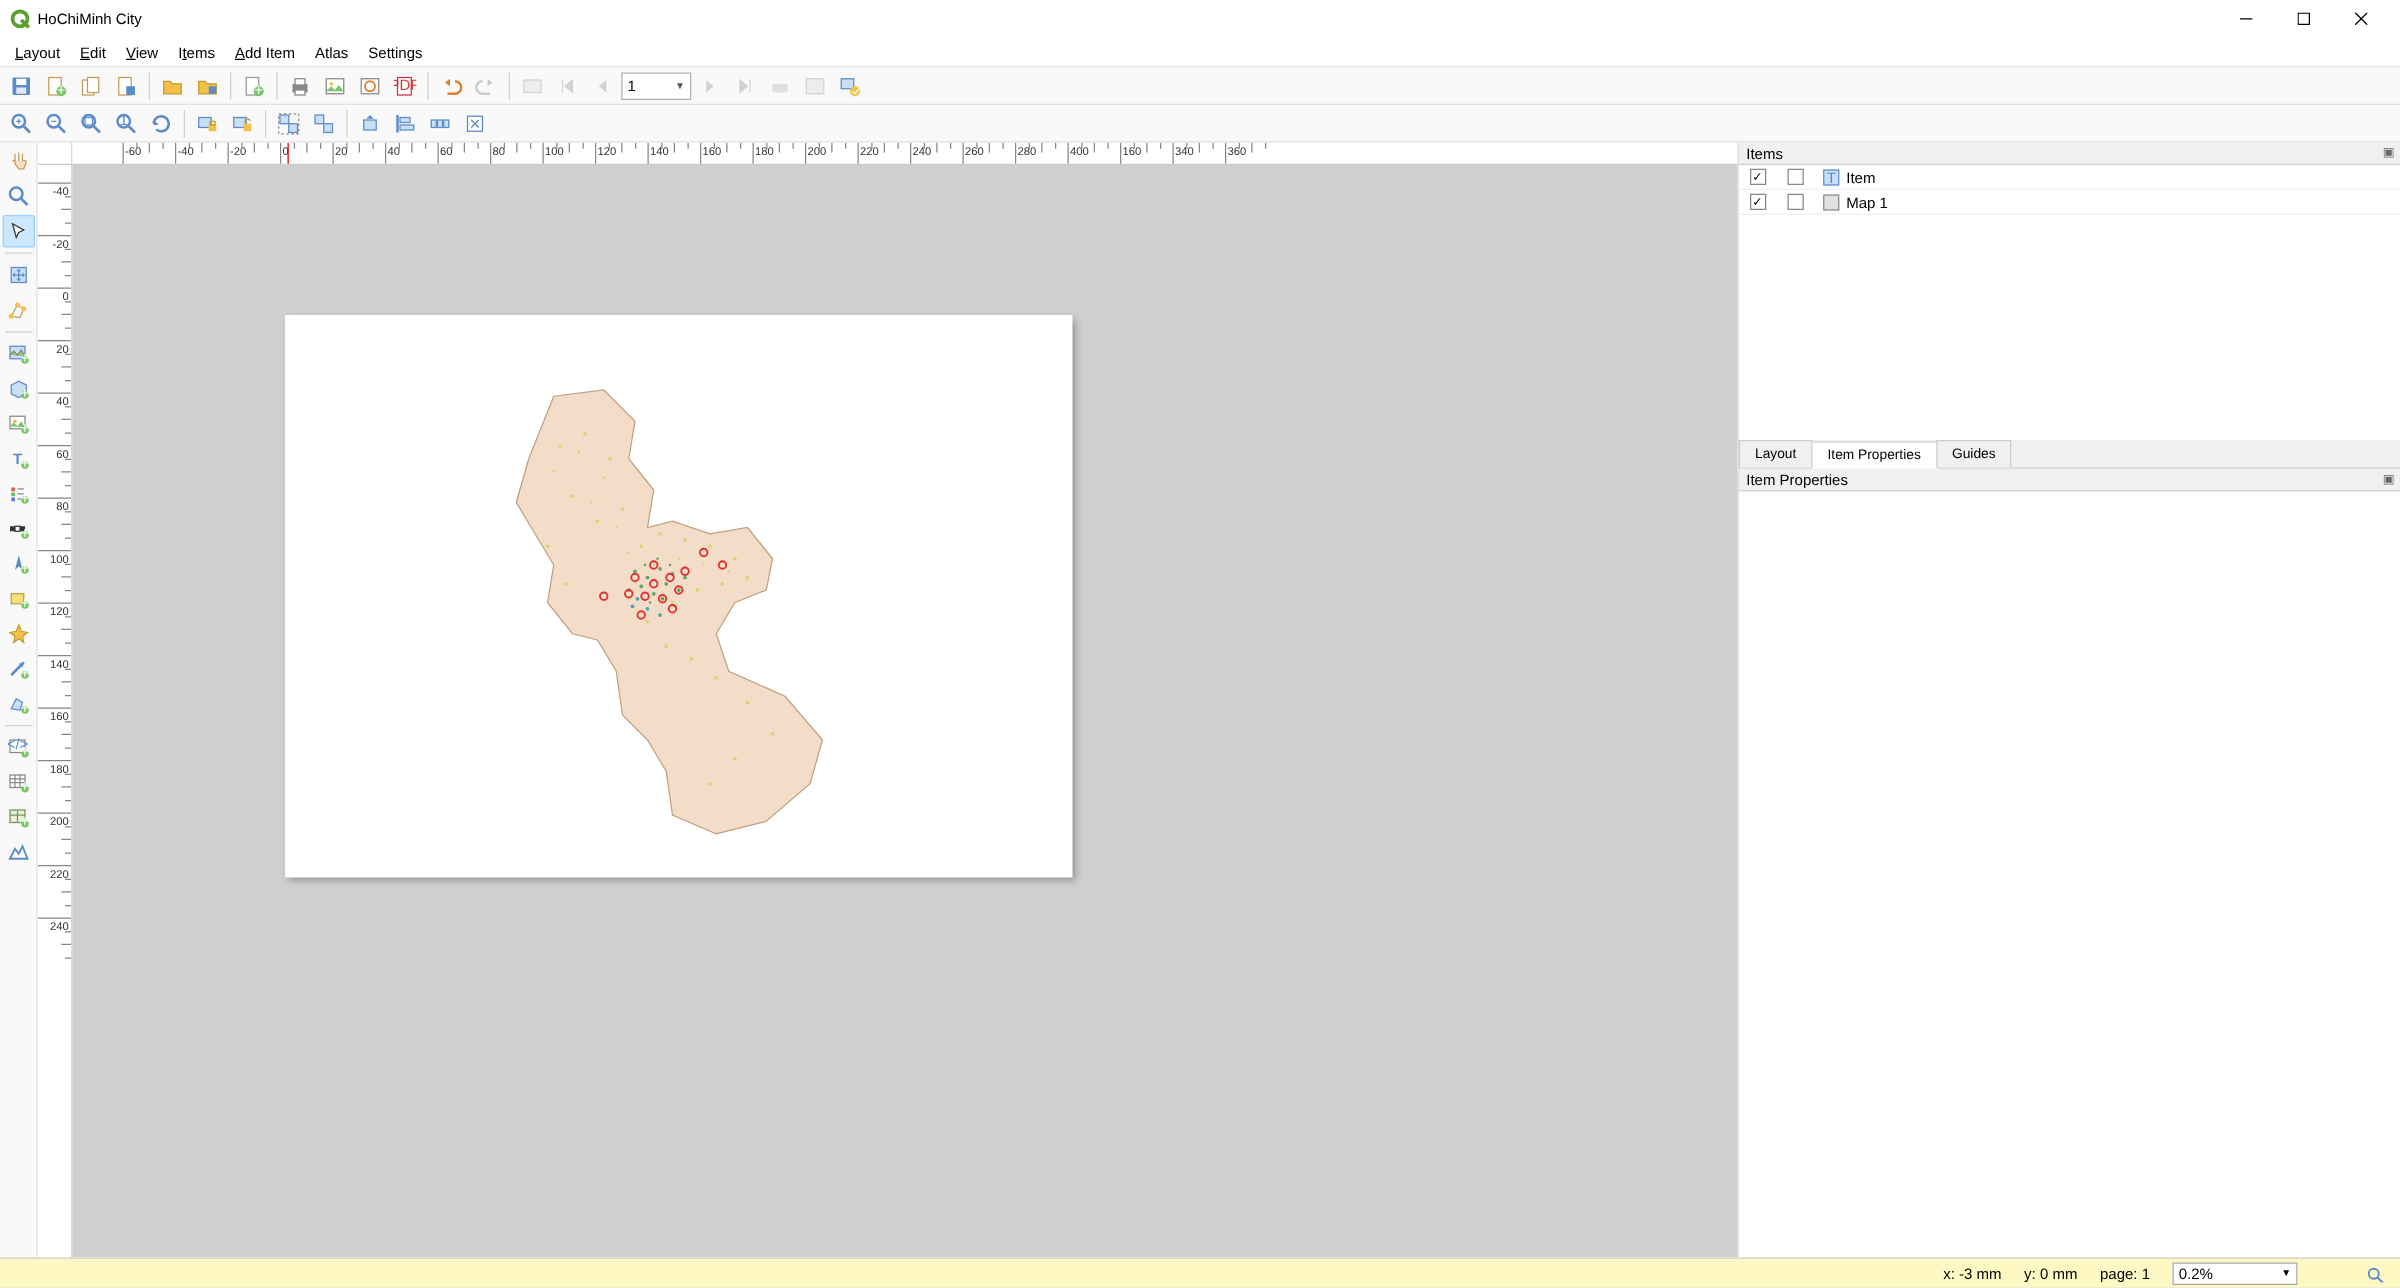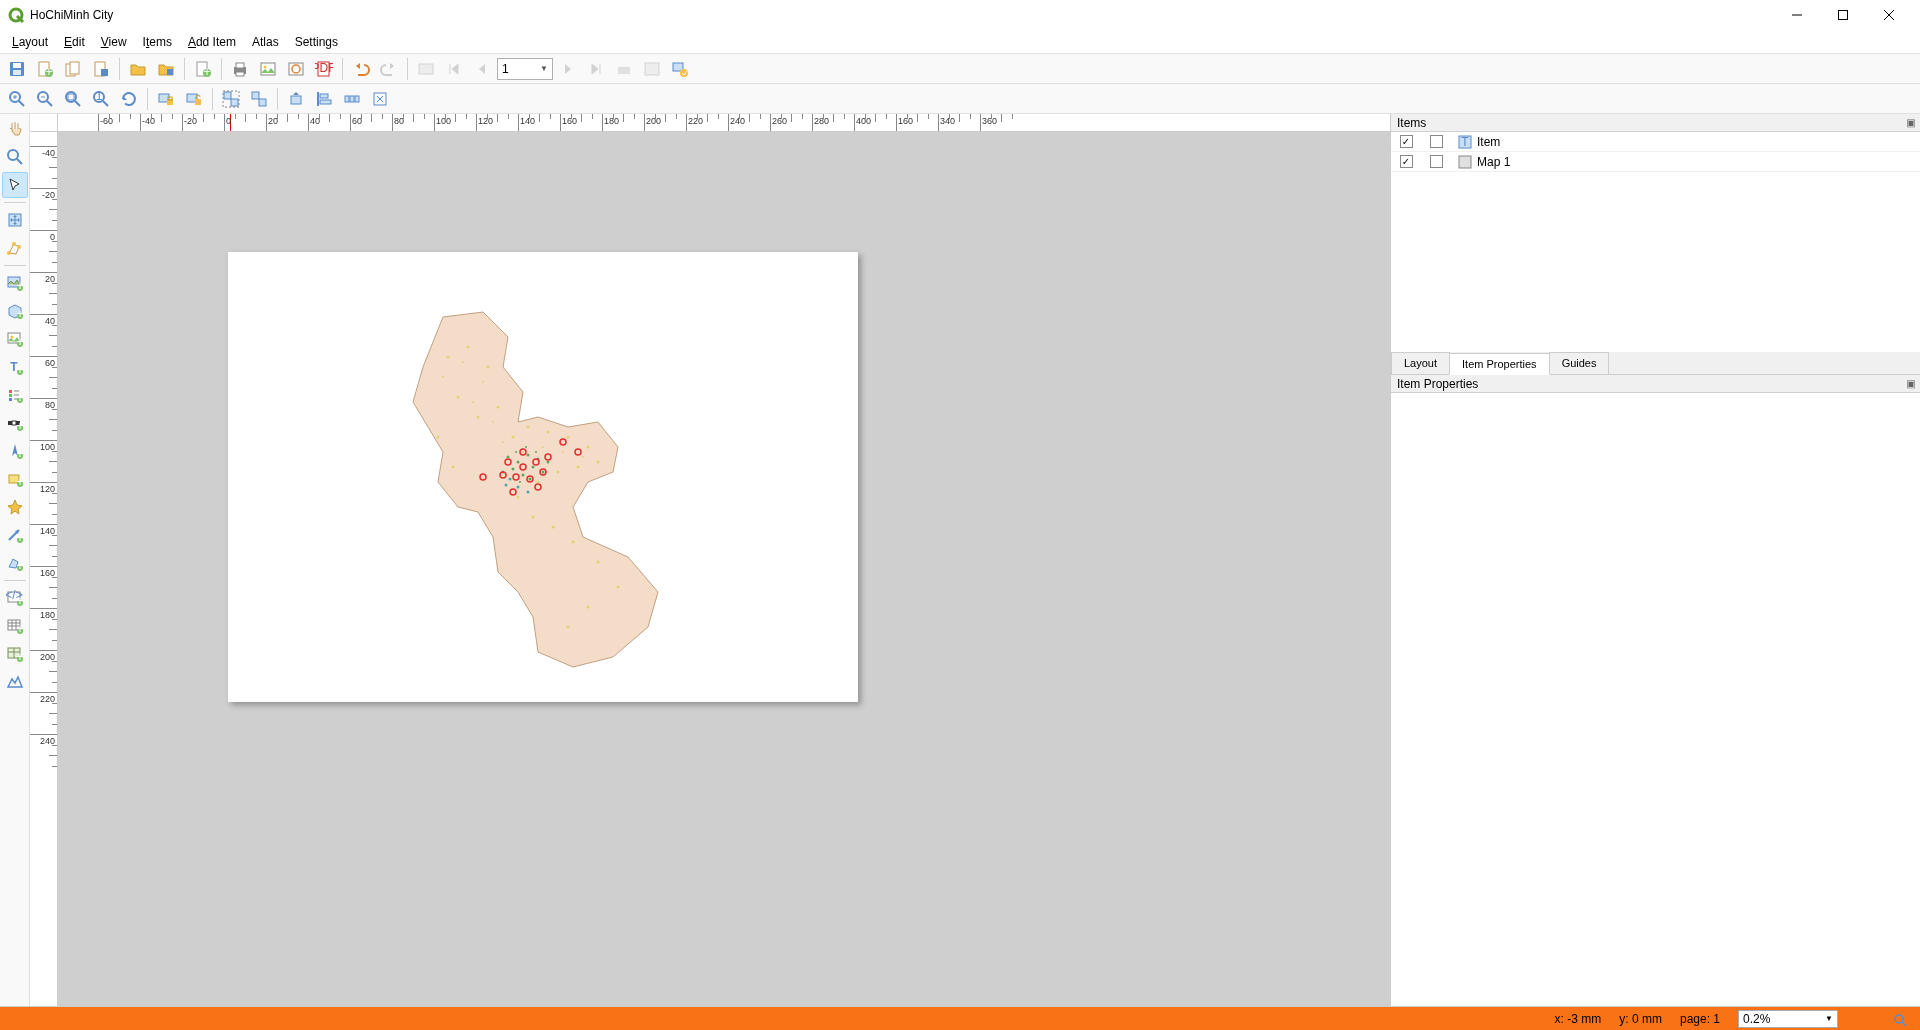--- a/index.html
+++ b/index.html
@@ -43,21 +43,21 @@
 .itemshdr .col-name { flex: 1; padding-left: 6px; border-left: 1px solid #d0d0d0; }
 .itemrow { height: 20px; display: flex; align-items: center; border-bottom: 1px solid #f0f0f0; }
 .itemrow .col-eye, .itemrow .col-lock { width: 30px; display: flex; justify-content: center; }
 .itemrow .chk { width: 13px; height: 13px; border: 1px solid #888; background: #fff; display: flex; align-items: center; justify-content: center; font-size: 10px; }
 .itemrow .itemicon { width: 16px; height: 16px; margin-left: 6px; margin-right: 4px; display: inline-flex; align-items: center; justify-content: center; }
 .itemrow .itemname { font-size: 12px; }
 .tabs { display: flex; border-bottom: 1px solid #ccc; background: #f0f0f0; }
 .tabs .tab { padding: 4px 12px; font-size: 11px; border: 1px solid #ccc; border-bottom: none; margin-right: -1px; background: #f0f0f0; }
 .tabs .tab.active { background: #fff; border-bottom: 1px solid #fff; position: relative; top: 1px; }
 .propspanel { flex: 1; background: #fff; }
-.statusbar { height: 24px; background: #f97316; border-top: 1px solid #ccc; display: flex; align-items: center; justify-content: flex-end; padding: 0 8px; gap: 18px; font-size: 11px; }
+.statusbar { height: 24px; background: #fef9c3; border-top: 1px solid #ccc; display: flex; align-items: center; justify-content: flex-end; padding: 0 8px; gap: 18px; font-size: 11px; }
 .statusbar .zoomsel { width: 100px; height: 18px; border: 1px solid #aaa; background: #fff; display: flex; align-items: center; padding: 0 4px; position: relative; }
 .statusbar .zoomsel .arrow { position: absolute; right: 4px; font-size: 8px; }
 .rtick { position: absolute; font-size: 9px; color: #333; }
 .rtickh { top: 2px; }
 .rtickv { right: 2px; text-align: right; width: 24px; }
 .rline { position: absolute; background: #888; }
 .rlineh { top: 0; width: 1px; height: 4px; }
 .rlinev { right: 0; height: 1px; width: 4px; }
 .guideh { position: absolute; top: 0; width: 1px; height: 18px; background: #d00; }
 svg { display: block; }

